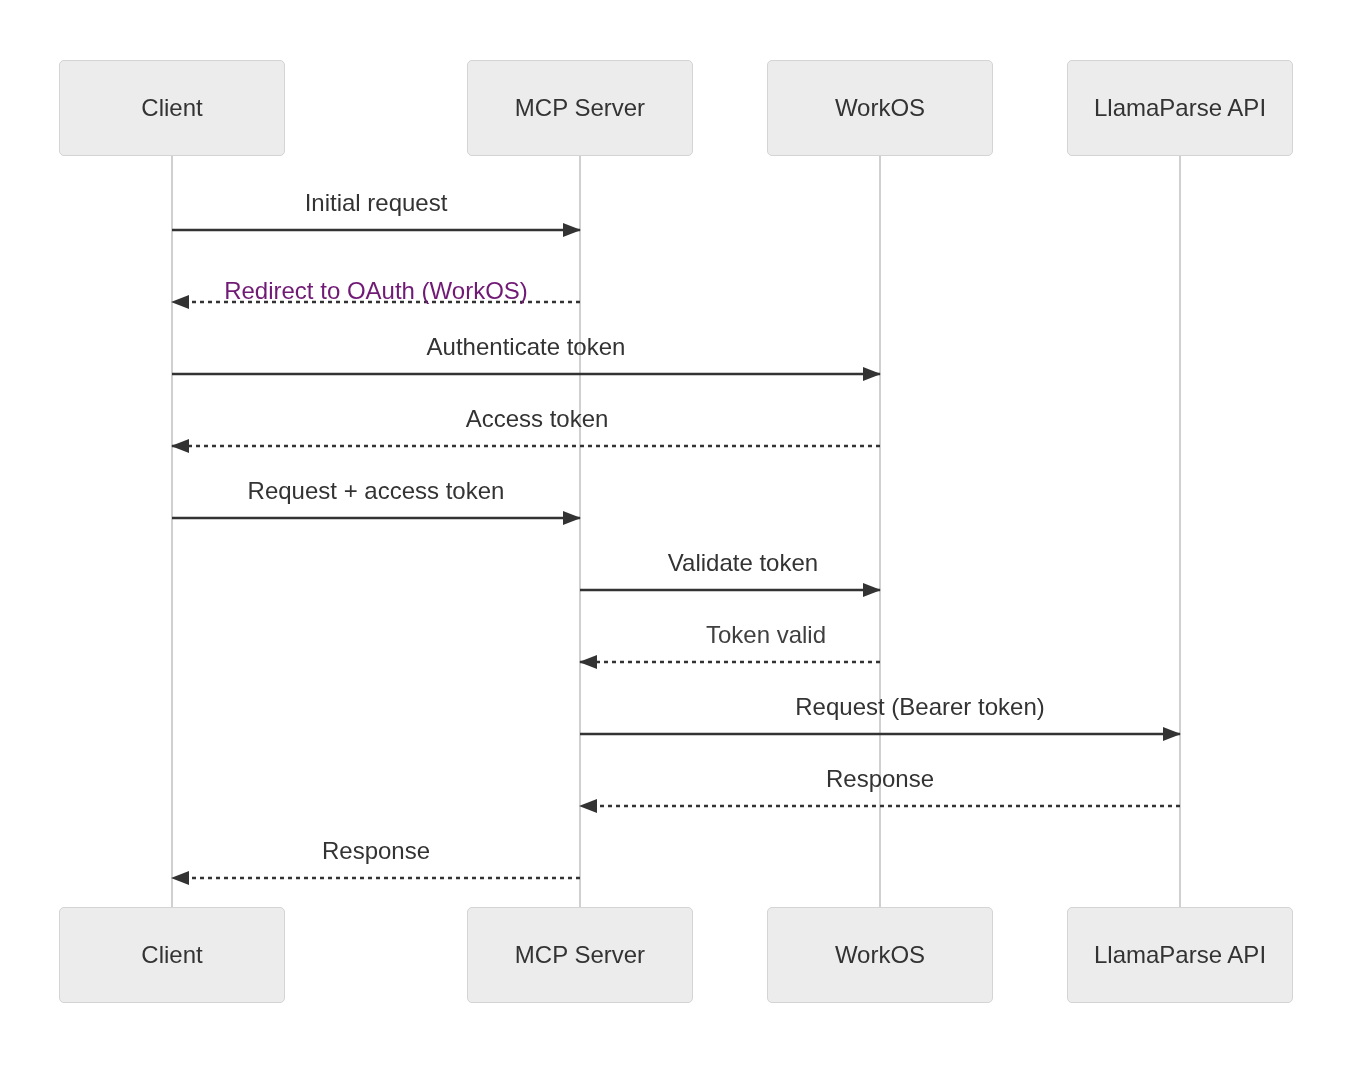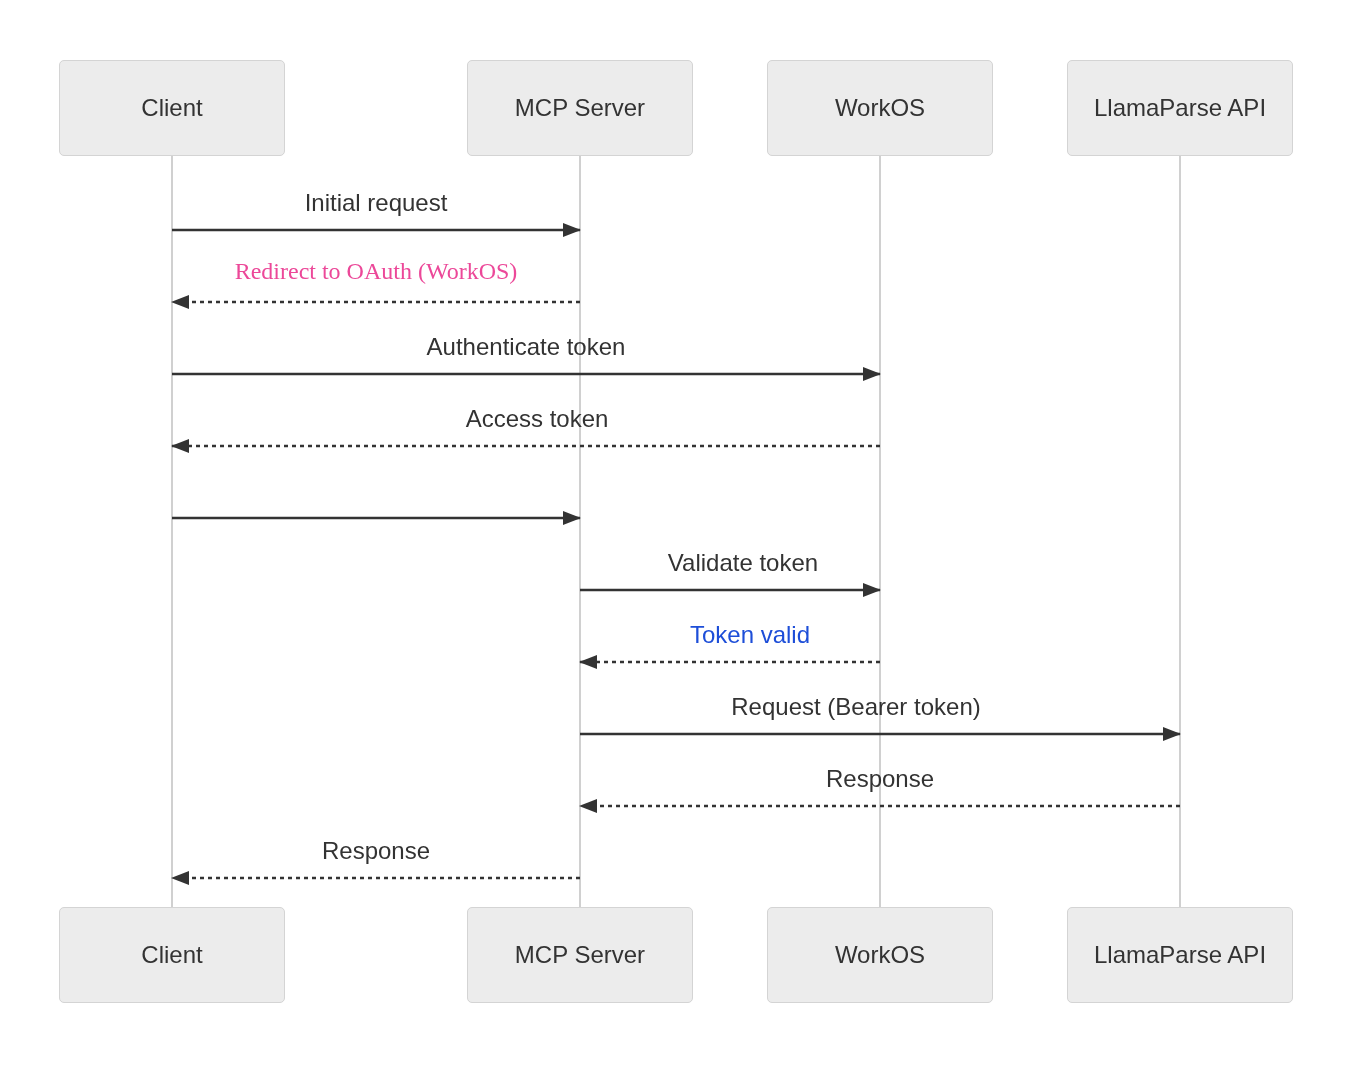--- a/index.html
+++ b/index.html
@@ -103,21 +103,22 @@
     <div class="actor-box" style="left: 767px; top: 907px; width: 226px; height: 96px; background: rgb(236, 236, 236); border-color: rgb(212, 212, 212);">
       <span class="actor-label" style="color: rgb(51, 51, 51);">WorkOS</span>
     </div>
     <div class="actor-box" style="left: 1067px; top: 60px; width: 226px; height: 96px; background: rgb(236, 236, 236); border-color: rgb(212, 212, 212);">
       <span class="actor-label" style="color: rgb(51, 51, 51);">LlamaParse API</span>
     </div>
     <div class="actor-box" style="left: 1067px; top: 907px; width: 226px; height: 96px; background: rgb(236, 236, 236); border-color: rgb(212, 212, 212);">
       <span class="actor-label" style="color: rgb(51, 51, 51);">LlamaParse API</span>
     </div>
     <div class="msg-label" style="left: 376px; top: 188px; color: rgb(51, 51, 51);">Initial request</div>
-    <div class="msg-label" style="left: 376px; top: 256px; color: #ec4899; font-family: Liberation Serif, serif;">Redirect to OAuth (WorkOS)</div>
+    <div class="msg-label" style="left: 376px; top: 276px; color: #701a75;">Redirect to OAuth (WorkOS)</div>
     <div class="msg-label" style="left: 526px; top: 332px; color: rgb(51, 51, 51);">Authenticate token</div>
     <div class="msg-label" style="left: 526px; top: 404px; color: rgb(51, 51, 51); margin-left: 11px;">Access token</div>
+    <div class="msg-label" style="left: 376px; top: 476px; color: rgb(51, 51, 51);">Request + access token</div>
     <div class="msg-label" style="left: 730px; top: 548px; color: rgb(51, 51, 51); margin-left: 13px;">Validate token</div>
-    <div class="msg-label" style="left: 750px; top: 620px; color: #1d4ed8;">Token valid</div>
-    <div class="msg-label" style="left: 856px; top: 692px; color: rgb(51, 51, 51);">Request (Bearer token)</div>
+    <div class="msg-label" style="left: 766px; top: 620px; color: #404040;">Token valid</div>
+    <div class="msg-label" style="left: 920px; top: 692px; color: rgb(51, 51, 51);">Request (Bearer token)</div>
     <div class="msg-label" style="left: 880px; top: 764px; color: rgb(51, 51, 51);">Response</div>
     <div class="msg-label" style="left: 376px; top: 836px; color: rgb(51, 51, 51);">Response</div>
   </div>
 
 </body></html>

